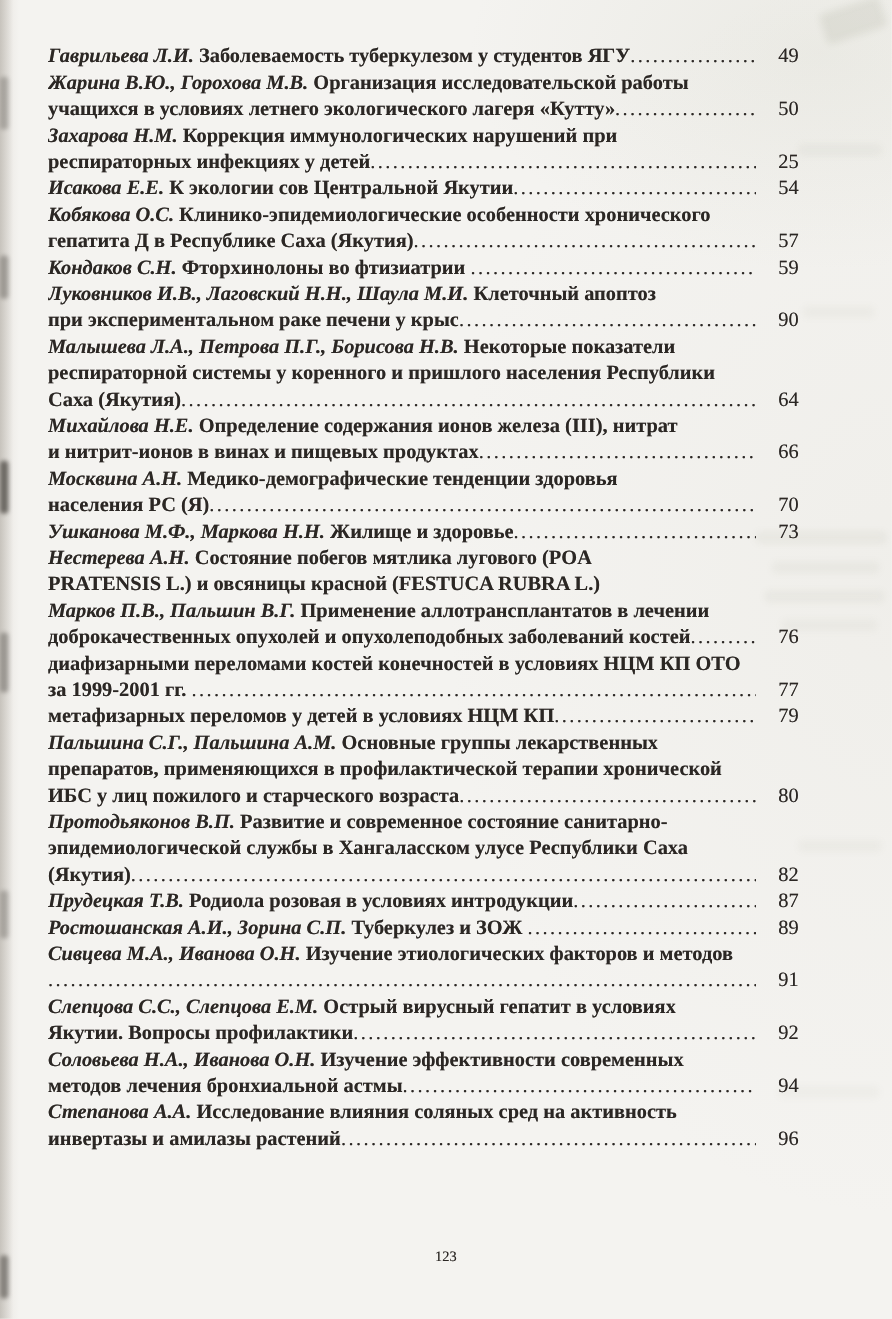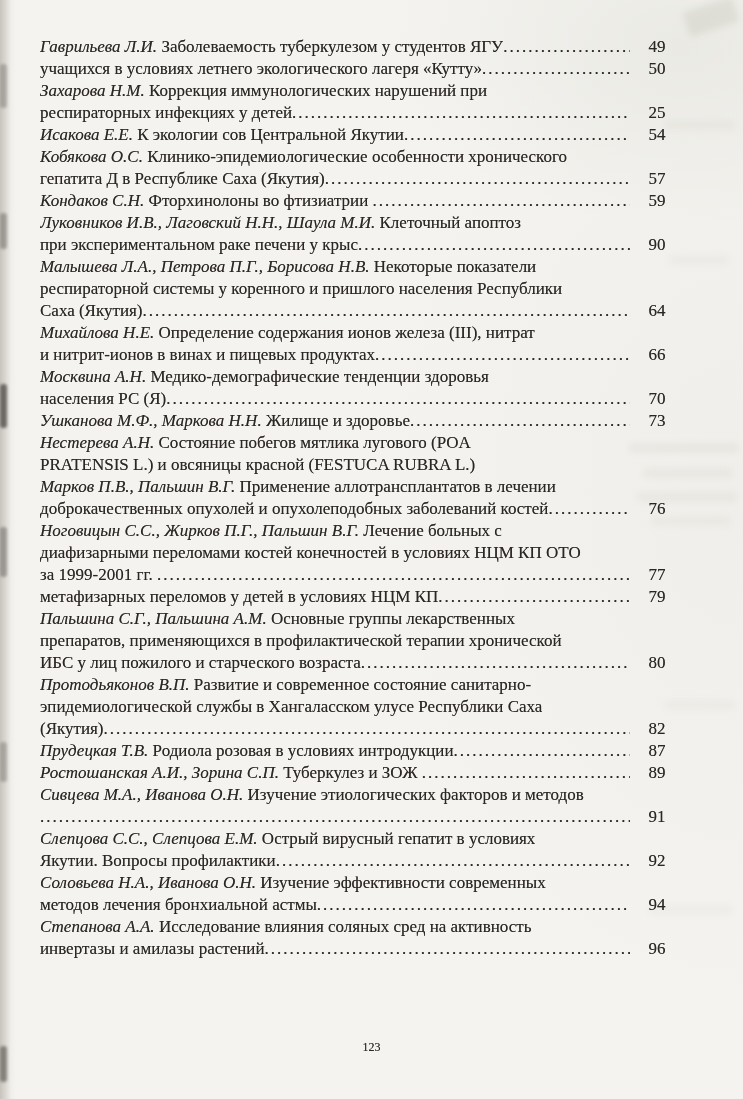--- a/index.html
+++ b/index.html
@@ -68,20 +68,21 @@
   .toc-row {
     display: flex;
     align-items: baseline;
     height: 22px;
     white-space: pre;
   }
   .row-text {
     flex: 0 1 auto;
     overflow: hidden;
     white-space: pre;
+    font-weight: bold;
   }
   .authors { font-style: italic; }
   .leader {
     flex: 1 1 8px;
     min-width: 8px;
     overflow: hidden;
     margin-right: 10px;
     height: 22px;
   }
   .leader::after {
@@ -120,20 +121,21 @@
 <div class="ghost ghost-2"></div>
 <div class="ghost ghost-3"></div>
 <div class="ghost ghost-4"></div>
 <div class="ghost ghost-5"></div>
 <div class="ghost ghost-6"></div>
 <div class="ghost ghost-7"></div>
 <div class="ghost ghost-8"></div>
 
 <div class="toc">
     <div class="toc-row"><span class="row-text"><span class="authors">Гаврильева Л.И.</span> <span>Заболеваемость туберкулезом у студентов ЯГУ</span></span><span class="leader"></span><span class="pagenum">49</span></div>
+    <div class="toc-row"><span class="row-text"><span class="authors">Жарина В.Ю., Горохова М.В.</span> <span>Организация исследовательской работы</span></span></div>
     <div class="toc-row"><span class="row-text"><span>учащихся в условиях летнего экологического лагеря «Кутту»</span></span><span class="leader"></span><span class="pagenum">50</span></div>
     <div class="toc-row"><span class="row-text"><span class="authors">Захарова Н.М.</span> <span>Коррекция иммунологических нарушений при</span></span></div>
     <div class="toc-row"><span class="row-text"><span>респираторных инфекциях у детей</span></span><span class="leader"></span><span class="pagenum">25</span></div>
     <div class="toc-row"><span class="row-text"><span class="authors">Исакова Е.Е.</span> <span>К экологии сов Центральной Якутии</span></span><span class="leader"></span><span class="pagenum">54</span></div>
     <div class="toc-row"><span class="row-text"><span class="authors">Кобякова О.С.</span> <span>Клинико-эпидемиологические особенности хронического</span></span></div>
     <div class="toc-row"><span class="row-text"><span>гепатита Д в Республике Саха (Якутия)</span></span><span class="leader"></span><span class="pagenum">57</span></div>
     <div class="toc-row"><span class="row-text"><span class="authors">Кондаков С.Н.</span> <span>Фторхинолоны во фтизиатрии </span></span><span class="leader"></span><span class="pagenum">59</span></div>
     <div class="toc-row"><span class="row-text"><span class="authors">Луковников И.В., Лаговский Н.Н., Шаула М.И.</span> <span>Клеточный апоптоз</span></span></div>
     <div class="toc-row"><span class="row-text"><span>при экспериментальном раке печени у крыс</span></span><span class="leader"></span><span class="pagenum">90</span></div>
     <div class="toc-row"><span class="row-text"><span class="authors">Малышева Л.А., Петрова П.Г., Борисова Н.В.</span> <span>Некоторые показатели</span></span></div>
@@ -141,21 +143,20 @@
     <div class="toc-row"><span class="row-text"><span>Саха (Якутия)</span></span><span class="leader"></span><span class="pagenum">64</span></div>
     <div class="toc-row"><span class="row-text"><span class="authors">Михайлова Н.Е.</span> <span>Определение содержания ионов железа (III), нитрат</span></span></div>
     <div class="toc-row"><span class="row-text"><span>и нитрит-ионов в винах и пищевых продуктах</span></span><span class="leader"></span><span class="pagenum">66</span></div>
     <div class="toc-row"><span class="row-text"><span class="authors">Москвина А.Н.</span> <span>Медико-демографические тенденции здоровья</span></span></div>
     <div class="toc-row"><span class="row-text"><span>населения РС (Я)</span></span><span class="leader"></span><span class="pagenum">70</span></div>
     <div class="toc-row"><span class="row-text"><span class="authors">Ушканова М.Ф., Маркова Н.Н.</span> <span>Жилище и здоровье</span></span><span class="leader"></span><span class="pagenum">73</span></div>
     <div class="toc-row"><span class="row-text"><span class="authors">Нестерева А.Н.</span> <span>Состояние побегов мятлика лугового (POA</span></span></div>
     <div class="toc-row"><span class="row-text"><span>PRATENSIS L.) и овсяницы красной (FESTUCA RUBRA L.)</span></span></div>
     <div class="toc-row"><span class="row-text"><span class="authors">Марков П.В., Пальшин В.Г.</span> <span>Применение аллотрансплантатов в лечении</span></span></div>
     <div class="toc-row"><span class="row-text"><span>доброкачественных опухолей и опухолеподобных заболеваний костей</span></span><span class="leader"></span><span class="pagenum">76</span></div>
-    <div class="toc-row"><span class="row-text"><span class="authors">Ноговицын С.С., Жирков П.Г., Пальшин В.Г.</span> <span>Лечение больных с</span></span></div>
     <div class="toc-row"><span class="row-text"><span>диафизарными переломами костей конечностей в условиях НЦМ КП ОТО</span></span></div>
     <div class="toc-row"><span class="row-text"><span>за 1999-2001 гг. </span></span><span class="leader"></span><span class="pagenum">77</span></div>
     <div class="toc-row"><span class="row-text"><span>метафизарных переломов у детей в условиях НЦМ КП</span></span><span class="leader"></span><span class="pagenum">79</span></div>
     <div class="toc-row"><span class="row-text"><span class="authors">Пальшина С.Г., Пальшина А.М.</span> <span>Основные группы лекарственных</span></span></div>
     <div class="toc-row"><span class="row-text"><span>препаратов, применяющихся в профилактической терапии хронической</span></span></div>
     <div class="toc-row"><span class="row-text"><span>ИБС у лиц пожилого и старческого возраста</span></span><span class="leader"></span><span class="pagenum">80</span></div>
     <div class="toc-row"><span class="row-text"><span class="authors">Протодьяконов В.П.</span> <span>Развитие и современное состояние санитарно-</span></span></div>
     <div class="toc-row"><span class="row-text"><span>эпидемиологической службы в Хангаласском улусе Республики Саха</span></span></div>
     <div class="toc-row"><span class="row-text"><span>(Якутия)</span></span><span class="leader"></span><span class="pagenum">82</span></div>
     <div class="toc-row"><span class="row-text"><span class="authors">Прудецкая Т.В.</span> <span>Родиола розовая в условиях интродукции</span></span><span class="leader"></span><span class="pagenum">87</span></div>

